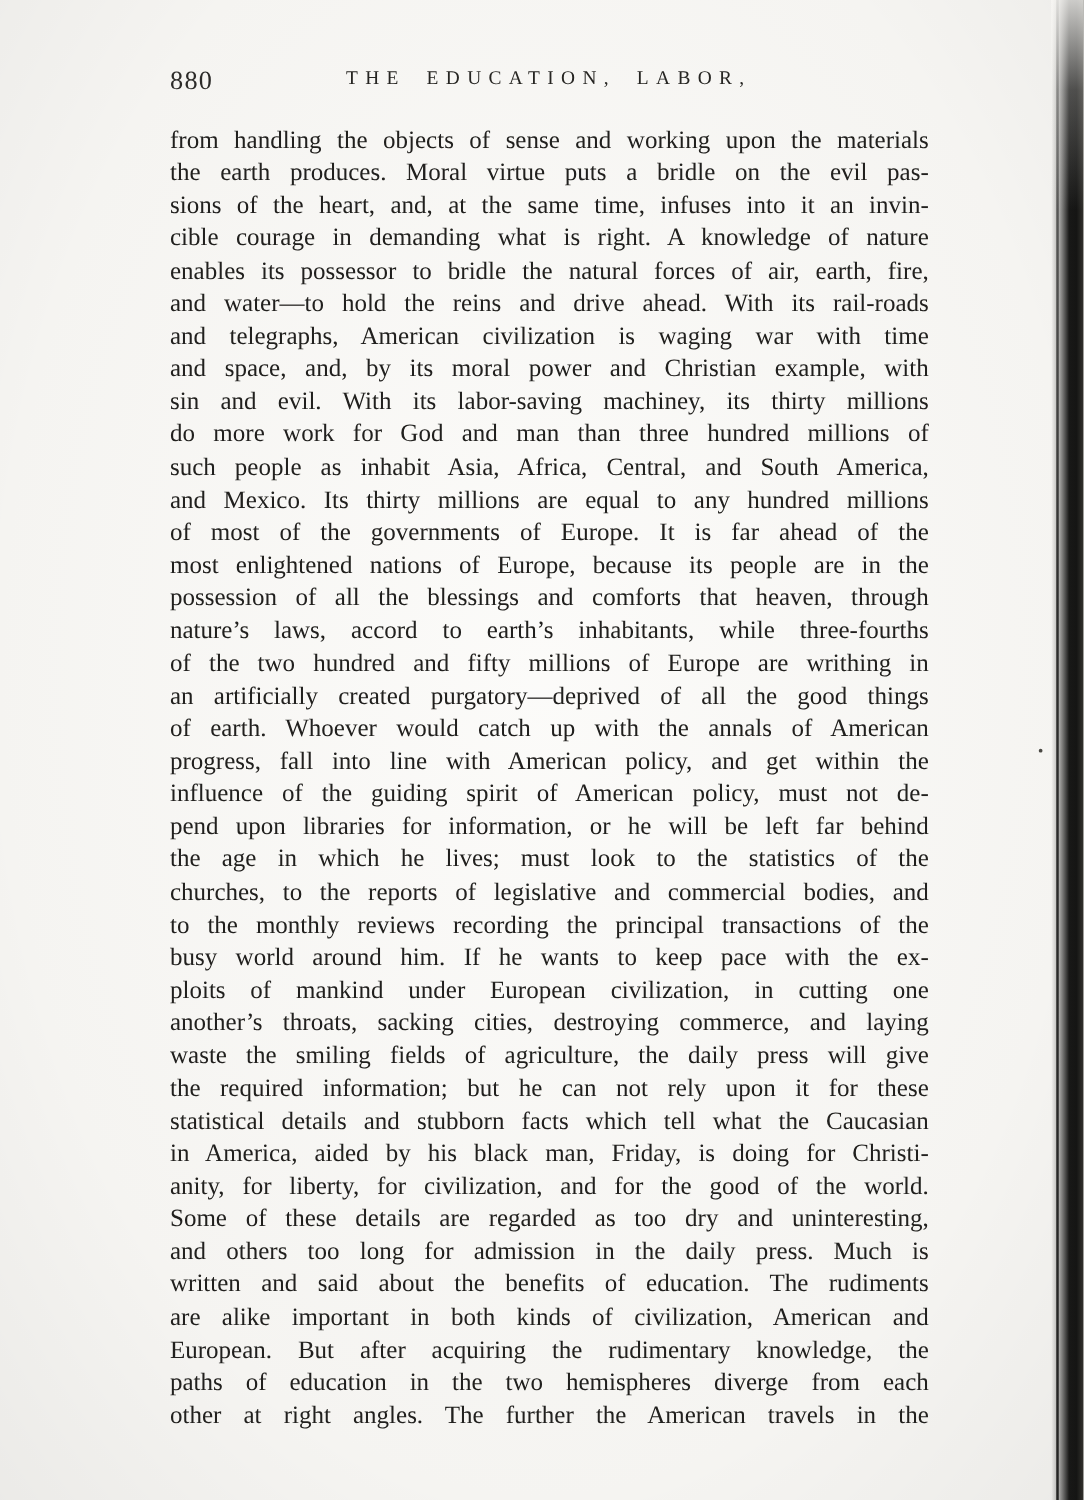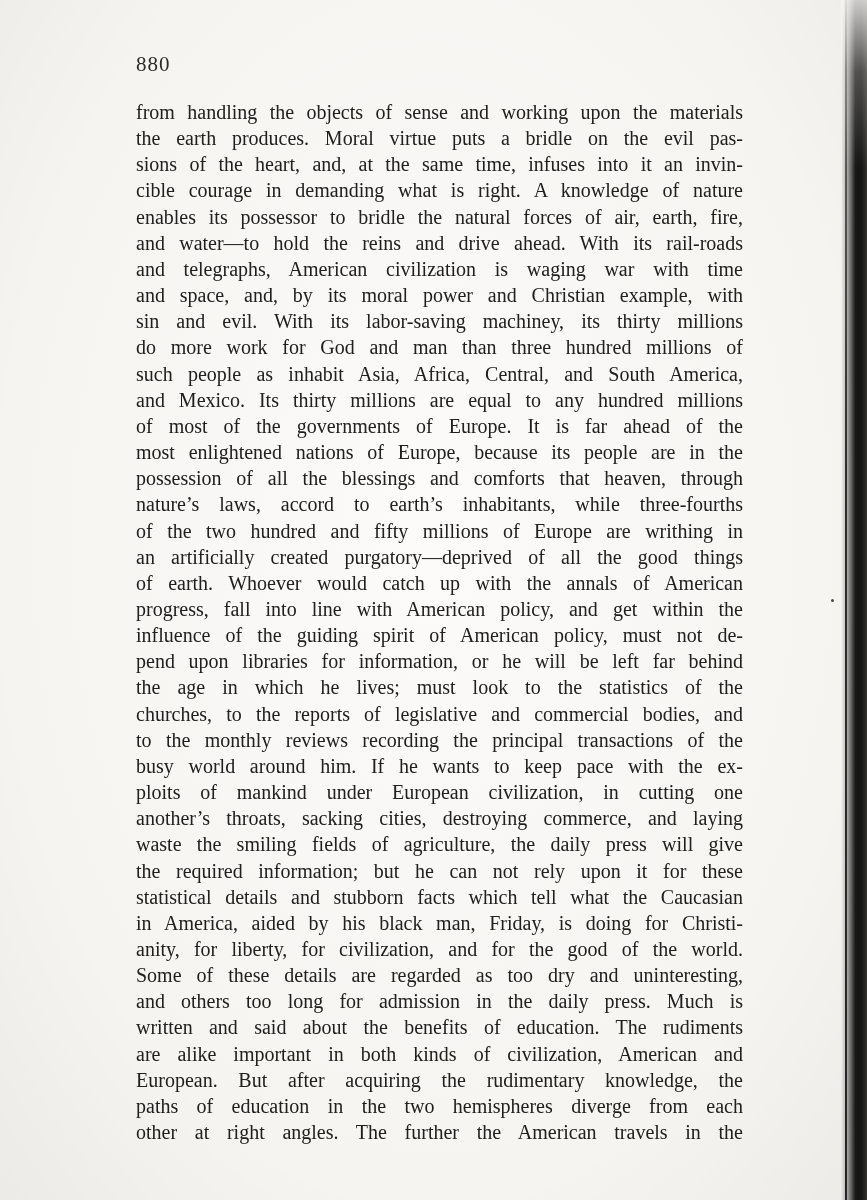--- a/index.html
+++ b/index.html
@@ -93,20 +93,21 @@
     background: #4a4944;
   }
 </style>
 </head>
 <body>
 
 <div class="page">
 
   <div class="header-row">
     <span class="page-number">880</span>
+    <span class="running-header">THE EDUCATION, LABOR,</span>
   </div>
 
   <div class="body-text">from handling the objects of sense and working upon the materials
 the earth produces. Moral virtue puts a bridle on the evil pas-
 sions of the heart, and, at the same time, infuses into it an invin-
 cible courage in demanding what is right. A knowledge of nature
 enables its possessor to bridle the natural forces of air, earth, fire,
 and water—to hold the reins and drive ahead. With its rail-roads
 and telegraphs, American civilization is waging war with time
 and space, and, by its moral power and Christian example, with

